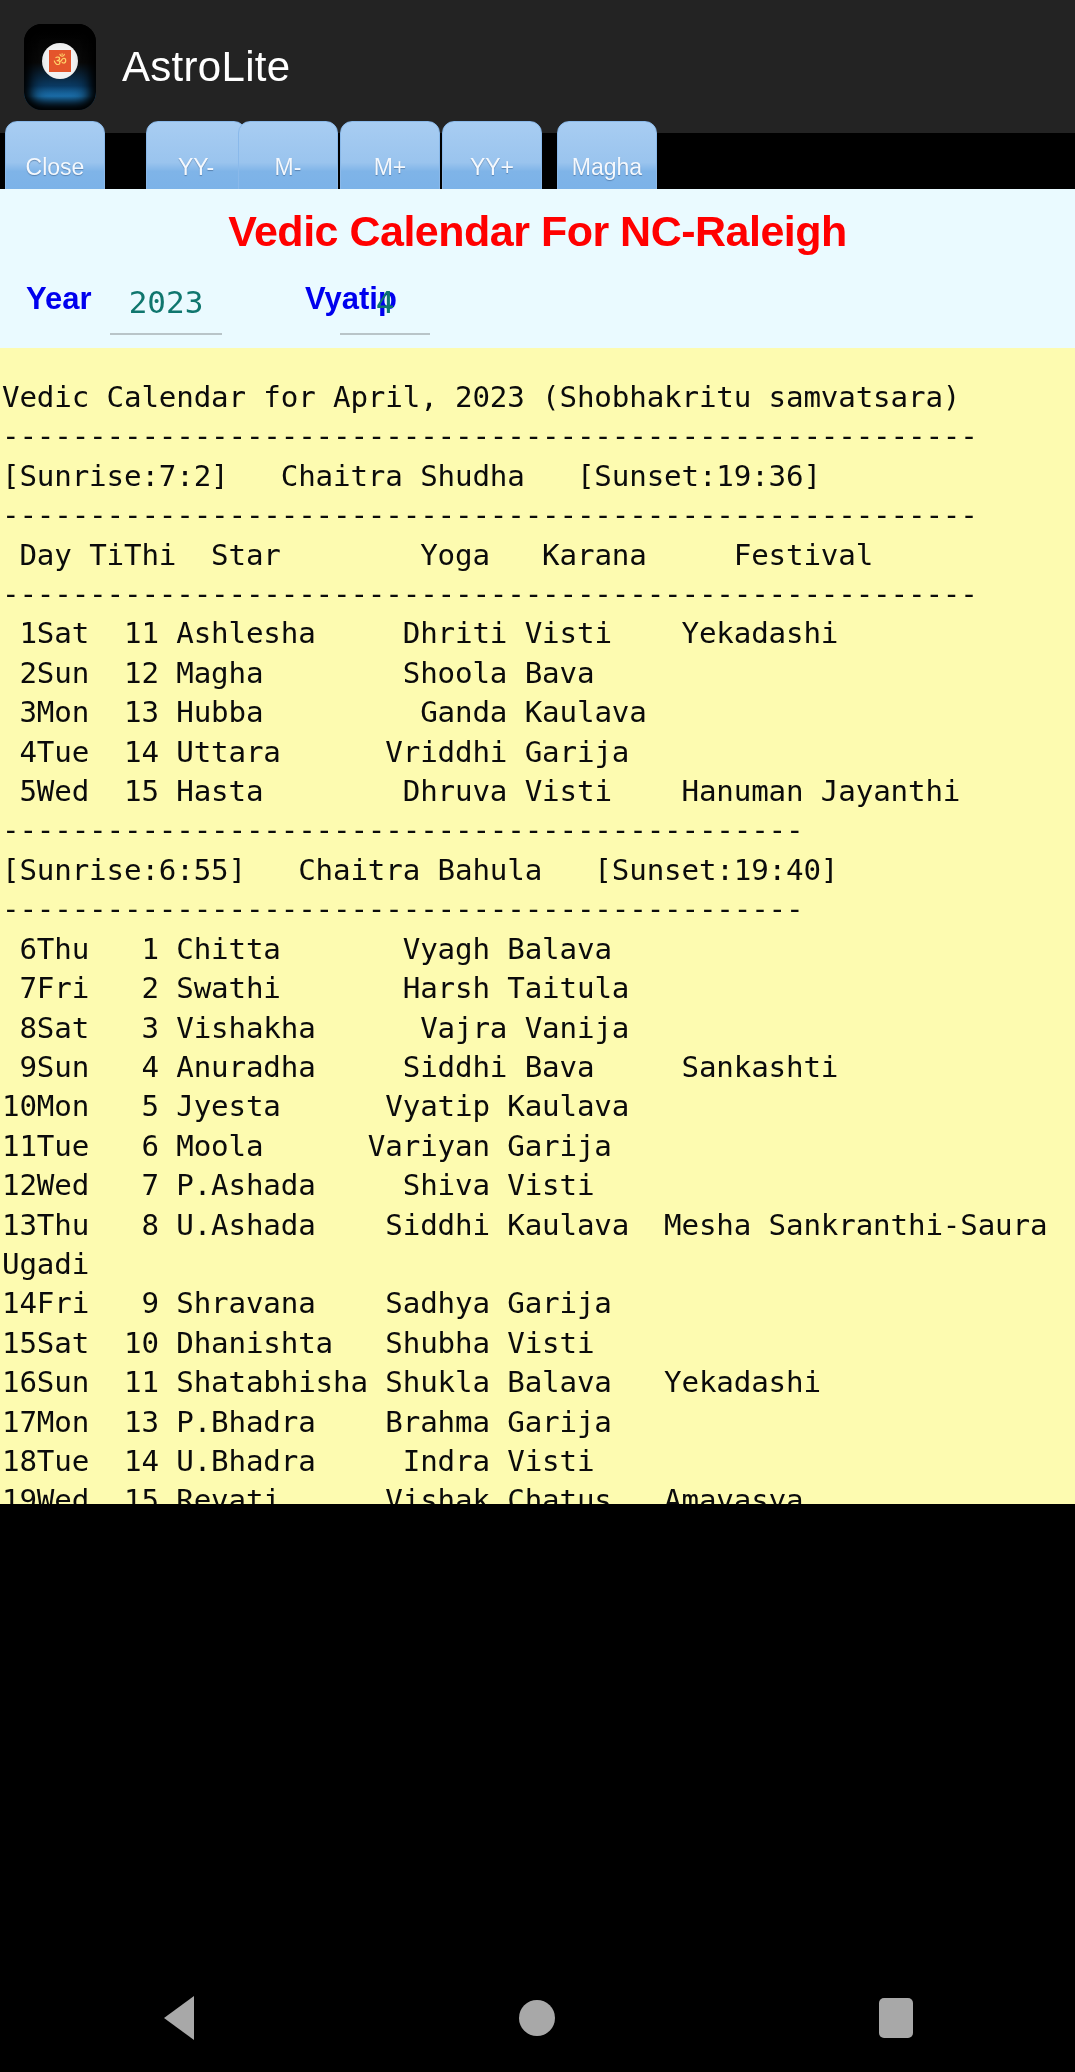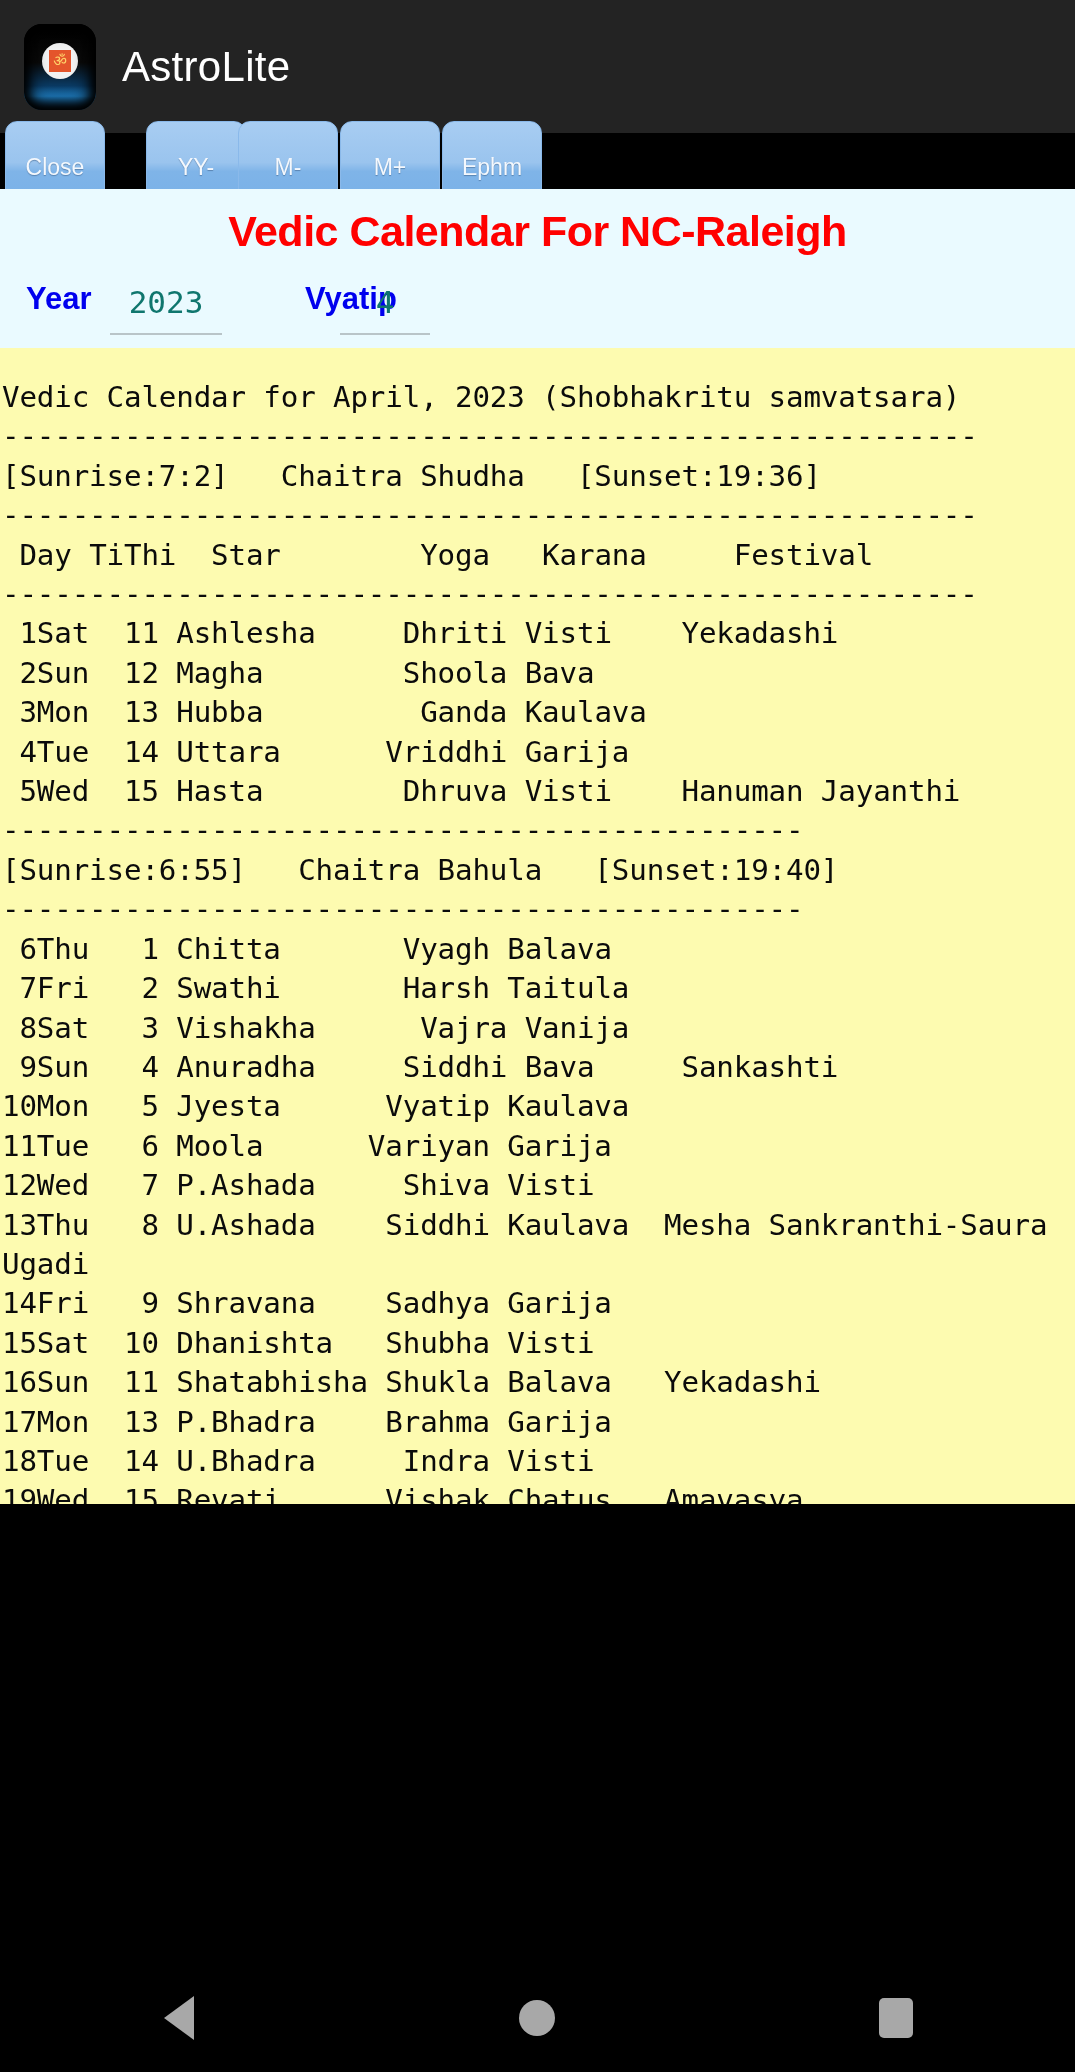--- a/index.html
+++ b/index.html
@@ -239,21 +239,22 @@
       <div class="glow"></div>
     </div>
     <div class="app-title">AstroLite</div>
   </div>
 
   <div class="btnbar">
     <button class="btn">Close</button>
     <button class="btn">YY-</button>
     <button class="btn">M-</button>
     <button class="btn">M+</button>
-    <button class="btn">Ephm</button>
+    <button class="btn">YY+</button>
+    <button class="btn">Magha</button>
   </div>
 
   <div class="panel">
     <div class="vtitle">Vedic Calendar For NC-Raleigh</div>
     <div class="formrow">
       <span class="lbl lbl-year">Year</span>
       <input class="field field-year" type="text" value="2023" style="">
       <span class="lbl lbl-month">Vyatip</span>
       <input class="field field-month" type="text" value="4" style="">
     </div>

